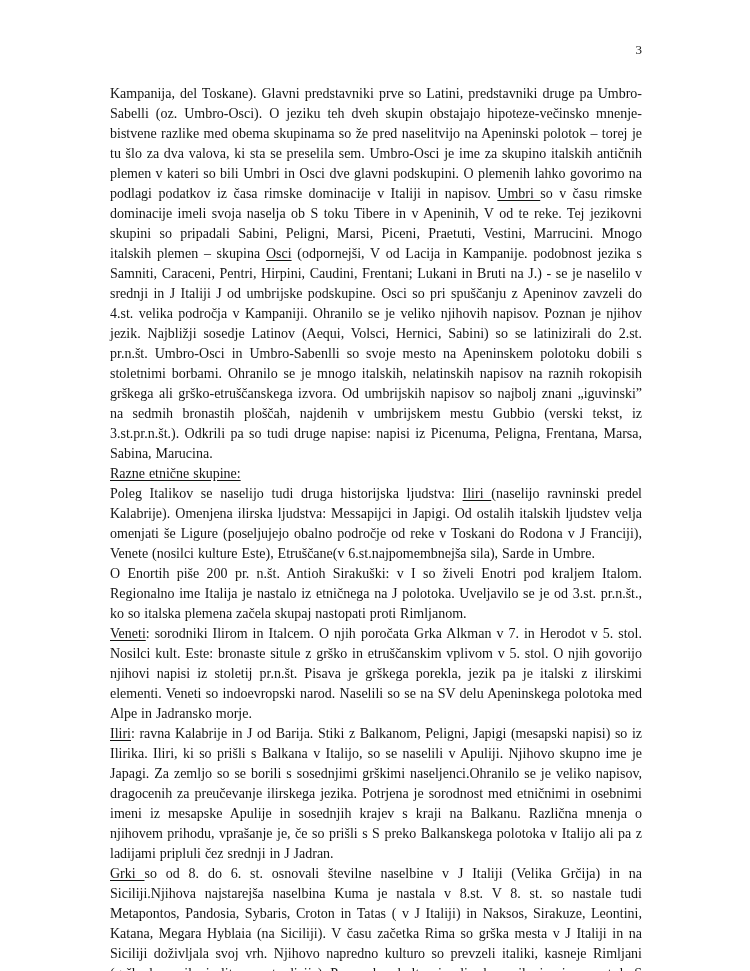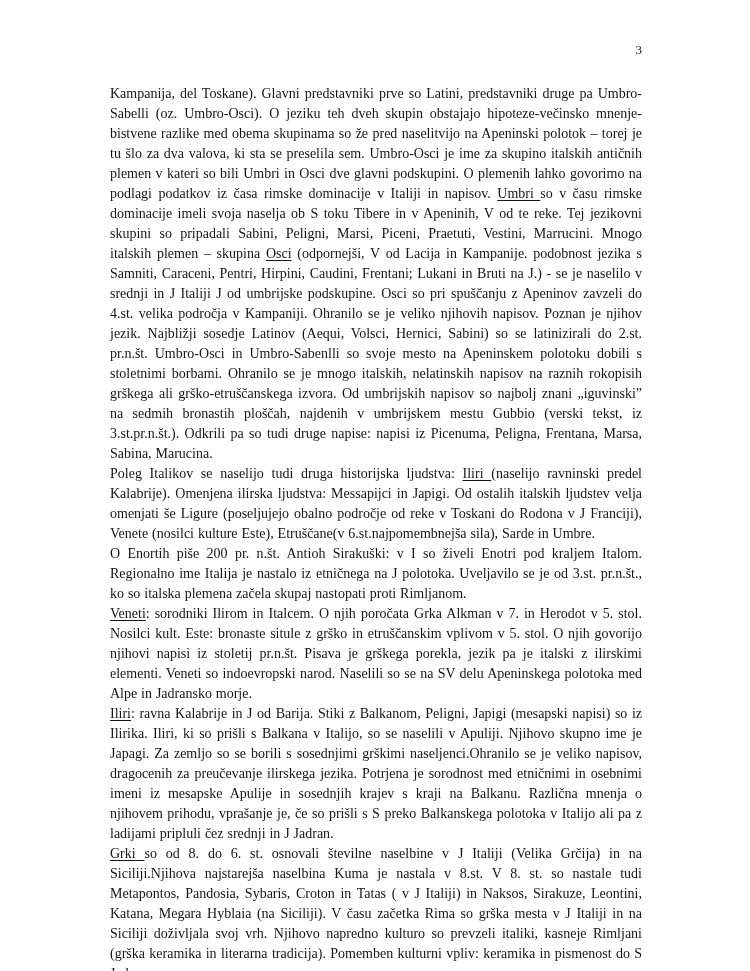--- a/index.html
+++ b/index.html
@@ -49,20 +49,21 @@
     text-underline-offset: 2px;
   }
 </style>
 </head>
 <body>
 
 <div class="page">
   <div class="page-number">3</div>
   <div class="text-block">
       <p><span>Kampanija, del Toskane). Glavni predstavniki prve so Latini, predstavniki druge pa Umbro-Sabelli (oz. Umbro-Osci). O jeziku teh dveh skupin obstajajo hipoteze-večinsko mnenje-bistvene razlike med obema skupinama so že pred naselitvijo na Apeninski polotok – torej je tu šlo za dva valova, ki sta se preselila sem. Umbro-Osci je ime za skupino italskih antičnih plemen v kateri so bili Umbri in Osci dve glavni podskupini. O plemenih lahko govorimo na podlagi podatkov iz časa rimske dominacije v Italiji in napisov. </span><span class="u">Umbri </span><span>so v času rimske dominacije imeli svoja naselja ob S toku Tibere in v Apeninih, V od te reke. Tej jezikovni skupini so pripadali Sabini, Peligni, Marsi, Piceni, Praetuti, Vestini, Marrucini. Mnogo italskih plemen – skupina </span><span class="u">Osci</span><span> (odpornejši, V od Lacija in Kampanije. podobnost jezika s Samniti, Caraceni, Pentri, Hirpini, Caudini, Frentani; Lukani in Bruti na J.) - se je naselilo v srednji in J Italiji J od umbrijske podskupine. Osci so pri spuščanju z Apeninov zavzeli do 4.st. velika področja v Kampaniji. Ohranilo se je veliko njihovih napisov. Poznan je njihov jezik. Najbližji sosedje Latinov (Aequi, Volsci, Hernici, Sabini) so se latinizirali do 2.st. pr.n.št. Umbro-Osci in Umbro-Sabenlli so svoje mesto na Apeninskem polotoku dobili s stoletnimi borbami. Ohranilo se je mnogo italskih, nelatinskih napisov na raznih rokopisih grškega ali grško-etruščanskega izvora. Od umbrijskih napisov so najbolj znani „iguvinski” na sedmih bronastih ploščah, najdenih v umbrijskem mestu Gubbio (verski tekst, iz 3.st.pr.n.št.). Odkrili pa so tudi druge napise: napisi iz Picenuma, Peligna, Frentana, Marsa, Sabina, Marucina.</span></p>
+      <p><span class="u">Razne etnične skupine:</span></p>
       <p><span>Poleg Italikov se naselijo tudi druga historijska ljudstva: </span><span class="u">Iliri </span><span>(naselijo ravninski predel Kalabrije). Omenjena ilirska ljudstva: Messapijci in Japigi. Od ostalih italskih ljudstev velja omenjati še Ligure (poseljujejo obalno področje od reke v Toskani do Rodona v J Franciji), Venete (nosilci kulture Este), Etruščane(v 6.st.najpomembnejša sila), Sarde in Umbre.</span></p>
       <p><span>O Enortih piše 200 pr. n.št. Antioh Sirakuški: v I so živeli Enotri pod kraljem Italom. Regionalno ime Italija je nastalo iz etničnega na J polotoka. Uveljavilo se je od 3.st. pr.n.št., ko so italska plemena začela skupaj nastopati proti Rimljanom.</span></p>
       <p><span class="u">Veneti</span><span>: sorodniki Ilirom in Italcem. O njih poročata Grka Alkman v 7. in Herodot v 5. stol. Nosilci kult. Este: bronaste situle z grško in etruščanskim vplivom v 5. stol. O njih govorijo njihovi napisi iz stoletij pr.n.št. Pisava je grškega porekla, jezik pa je italski z ilirskimi elementi. Veneti so indoevropski narod. Naselili so se na SV delu Apeninskega polotoka med Alpe in Jadransko morje.</span></p>
       <p><span class="u">Iliri</span><span>: ravna Kalabrije in J od Barija. Stiki z Balkanom, Peligni, Japigi (mesapski napisi) so iz Ilirika. Iliri, ki so prišli s Balkana v Italijo, so se naselili v Apuliji. Njihovo skupno ime je Japagi. Za zemljo so se borili s sosednjimi grškimi naseljenci.Ohranilo se je veliko napisov, dragocenih za preučevanje ilirskega jezika. Potrjena je sorodnost med etničnimi in osebnimi imeni iz mesapske Apulije in sosednjih krajev s kraji na Balkanu. Različna mnenja o njihovem prihodu, vprašanje je, če so prišli s S preko Balkanskega polotoka v Italijo ali pa z ladijami pripluli čez srednji in J Jadran.</span></p>
       <p><span class="u">Grki </span><span>so od 8. do 6. st. osnovali številne naselbine v J Italiji (Velika Grčija) in na Siciliji.Njihova najstarejša naselbina Kuma je nastala v 8.st. V 8. st. so nastale tudi Metapontos, Pandosia, Sybaris, Croton in Tatas ( v J Italiji) in Naksos, Sirakuze, Leontini, Katana, Megara Hyblaia (na Siciliji). V času začetka Rima so grška mesta v J Italiji in na Siciliji doživljala svoj vrh. Njihovo napredno kulturo so prevzeli italiki, kasneje Rimljani (grška keramika in literarna tradicija). Pomemben kulturni vpliv: keramika in pismenost do S Jadr.</span></p>
       <p><span class="u">Kelti</span><span>: s S, do 4. stol. zavzeli področje S Italije od Alp do reke Po (pa?) in J od nje. Nato boji proti Ligurom, </span><span class="u">Etruščanom</span><span> in Venetom.</span></p>
     </div>
 </div>
 
 </body></html>

